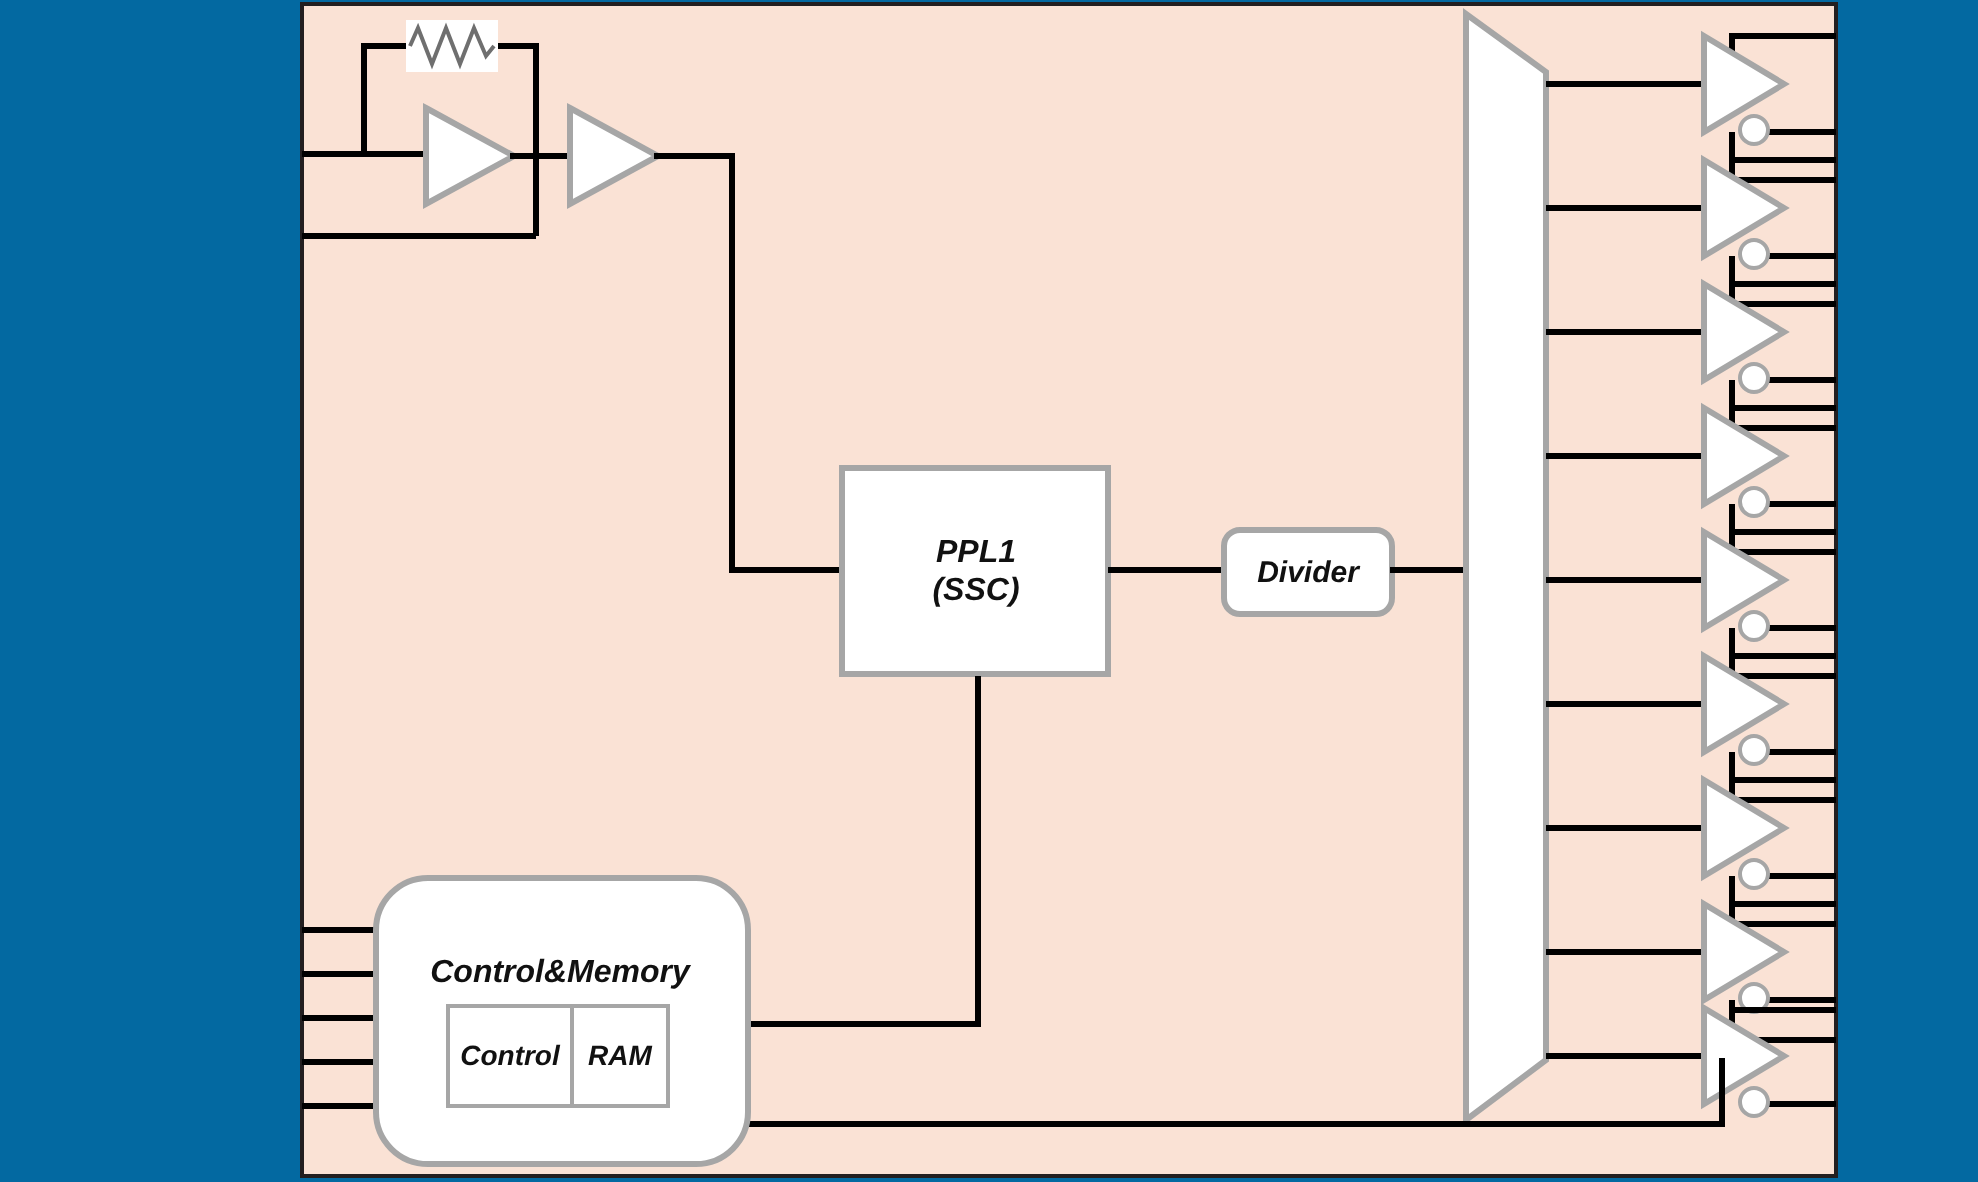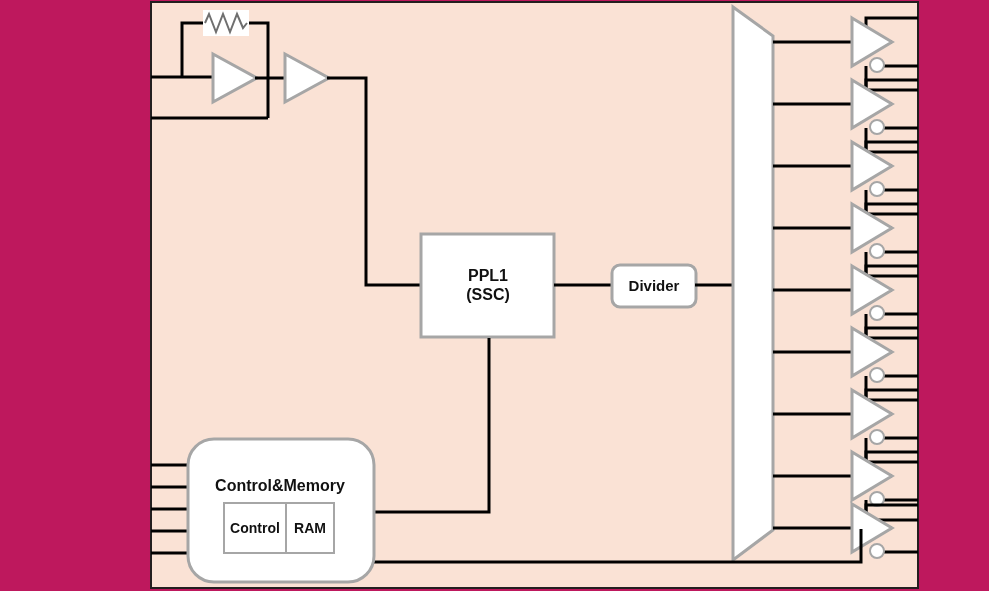--- a/index.html
+++ b/index.html
@@ -4,23 +4,24 @@
 <style>
   html, body {
     margin: 0;
     padding: 0;
     background: #000000;
   }
   #stage {
     position: relative;
     width: 989px;
     height: 591px;
-    background: #be185d;
+    background: #0369a1;
     overflow: hidden;
     font-family: "Liberation Sans", sans-serif;
+    font-style: italic;
   }
   #stage svg {
     position: absolute;
     left: 0;
     top: 0;
   }
   .lbl {
     font-family: "Liberation Sans", sans-serif;
     font-weight: bold;
     fill: #111111;

